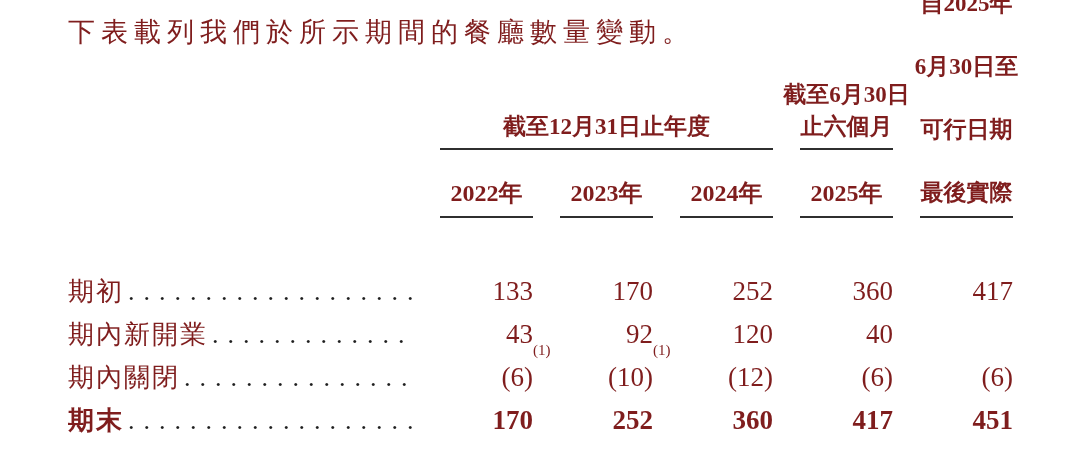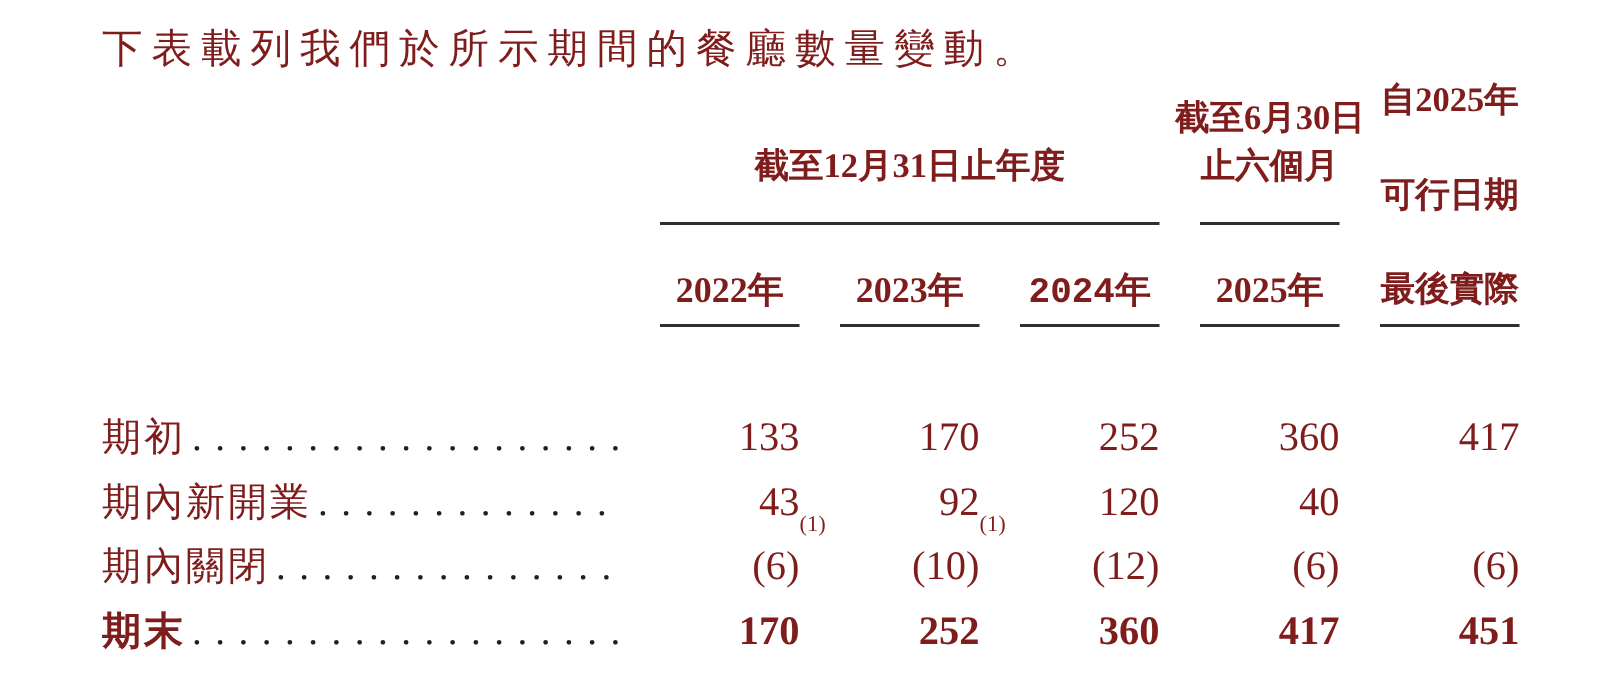--- a/index.html
+++ b/index.html
@@ -32,28 +32,28 @@
   }
   .grp, .yearcell {
     display: flex;
     flex-direction: column;
     justify-content: flex-end;
     align-items: center;
     text-align: center;
     font-weight: bold;
     border-bottom: 2px solid #2f2f2f;
   }
-  .grp { font-size: 23px; line-height: 32px; padding-bottom: 21px; }
+  .grp { font-size: 23px; line-height: 32px; padding-bottom: 5px; }
   .g-annual { grid-column: 2 / 5; grid-row: 1; }
   .g-six    { grid-column: 5; grid-row: 1; }
   .g-lpd    { grid-column: 6; grid-row: 1 / 3; padding-bottom: 7px; line-height: 33px; gap: 30px; }
   .yearcell { grid-row: 2; font-size: 24px; padding-bottom: 7px; }
   .y-2022 { grid-column: 2; }
   .y-2023 { grid-column: 3; }
-  .y-2024 { grid-column: 4; font-family: Liberation Mono, monospace; }
+  .y-2024 { grid-column: 4; }
   .y-2025 { grid-column: 5; }
   .hline { white-space: nowrap; }
   
   .rows { margin-top: 52px; }
   .trow {
     display: flex;
     align-items: baseline;
     height: 43px;
     line-height: 43px;
     font-size: 26px;
@@ -110,20 +110,21 @@
     <div class="hgrid">
       <div class="grp g-annual">
         <span class="hline">截至12月31日止年度</span>
       </div>
       <div class="grp g-six">
         <span class="hline">截至6月30日</span>
         <span class="hline">止六個月</span>
       </div>
       <div class="grp g-lpd">
         <span class="hline">自2025年</span>
+        <span class="hline">6月30日至</span>
         <span class="hline">可行日期</span>
         <span class="hline">最後實際</span>
       </div>
       <div class="yearcell y-2022">2022年</div>
       <div class="yearcell y-2023">2023年</div>
       <div class="yearcell y-2024">2024年</div>
       <div class="yearcell y-2025">2025年</div>
     </div>
 
     <div class="rows">

